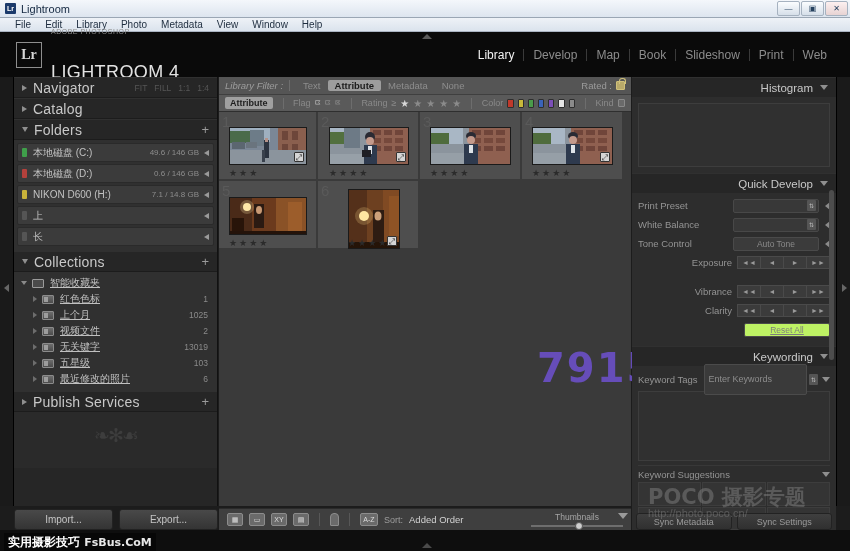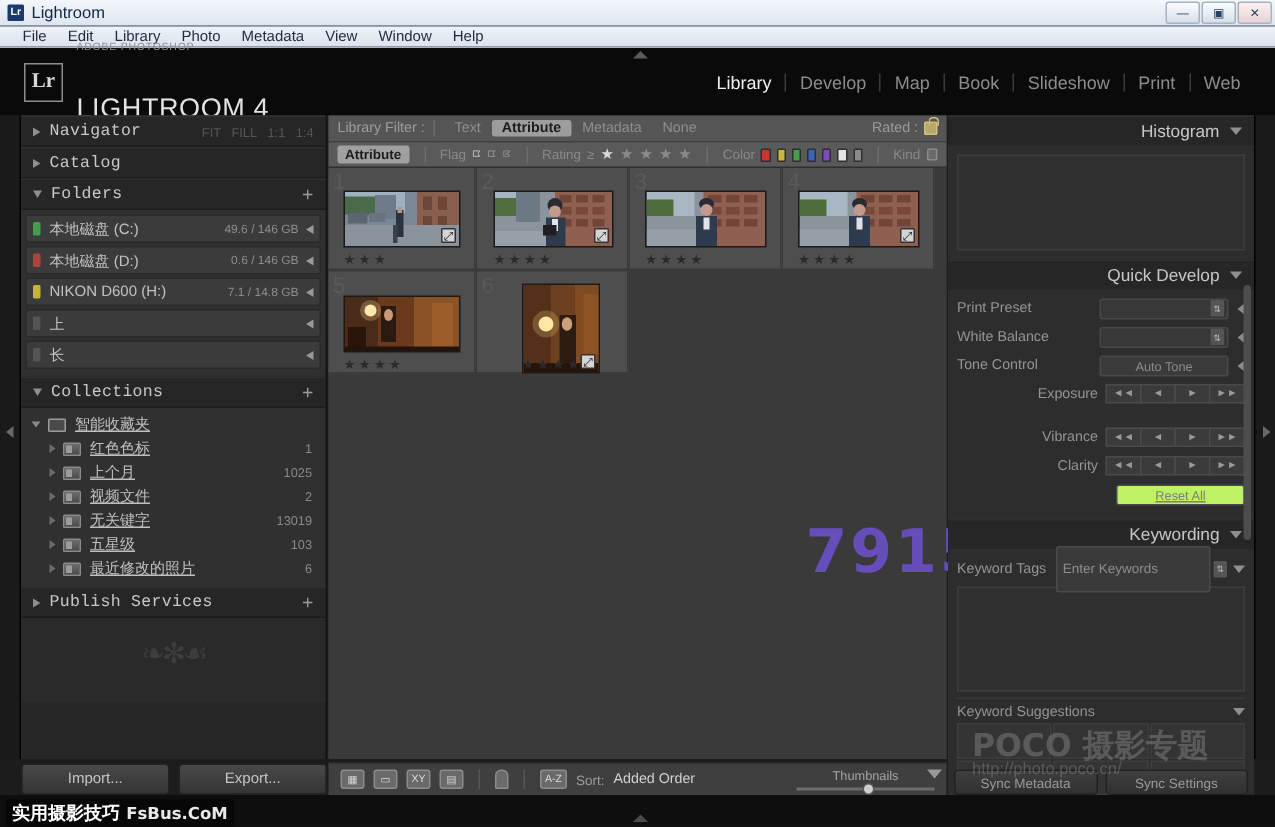--- a/index.html
+++ b/index.html
@@ -102,21 +102,21 @@
     background:#262626; cursor:pointer;
   }
   .panel-head .arrow-r {
     width:0;height:0;border-top:3.5px solid transparent;border-bottom:3.5px solid transparent;
     border-left:5px solid #8f8f8f; margin-right:6px;
   }
   .panel-head .arrow-d {
     width:0;height:0;border-left:3.5px solid transparent;border-right:3.5px solid transparent;
     border-top:5px solid #8f8f8f; margin-right:6px;
   }
-  .panel-title { font-size:11px; color:#c8c8c8; letter-spacing:.2px;font-family:Liberation Mono, monospace; }
+  .panel-title { font-size:14px; color:#c8c8c8; letter-spacing:.2px; }
   .nav-zooms { margin-left:auto; display:flex; gap:7px; color:#565656; font-size:8.5px; }
   .plus { margin-left:auto; color:#9b9b9b; font-size:13px; line-height:10px; }
 
   .panel-body { background:#303030; padding:3px; }
 
   .folder-row {
     height:19px; margin-bottom:2px; display:flex; align-items:center;
     background:#3b3b3b; border:1px solid #2a2a2a; border-radius:2px;
     padding:0 4px; cursor:pointer;
   }
@@ -167,21 +167,21 @@
     font-size:10px;color:#c5c5c5; cursor:pointer;
   }
 
   
   .center { position:absolute; left:219px; top:77px; width:412px; height:429px; background:#3a3a3a; }
 
   .filterbar {
     height:18px; background:#555; border-bottom:1px solid #3f3f3f;
     display:flex; align-items:center; padding:0 6px; font-size:9.5px;
   }
-  .filter-lbl { color:#9d9d9d; }
+  .filter-lbl { color:#9d9d9d;font-style:italic; }
   .f-sep { width:1px;height:11px;background:#6d6d6d;margin:0 6px; }
   .f-opt { color:#8e8e8e; padding:0 7px; cursor:pointer; }
   .f-opt.active { color:#1c1c1c; font-weight:bold; background:#9d9d9d; border-radius:2px; }
   .rated { margin-left:auto; color:#9b9b9b; display:flex; align-items:center; gap:4px; }
   .lock {
     width:9px;height:9px;border:1.5px solid #cfc07a;border-radius:1px;
     position:relative;background:#b8a96a;
   }
   .lock:before{content:"";position:absolute;left:1.5px;top:-4px;width:5px;height:5px;
     border:1.5px solid #cfc07a;border-bottom:none;border-radius:3px 3px 0 0;}

